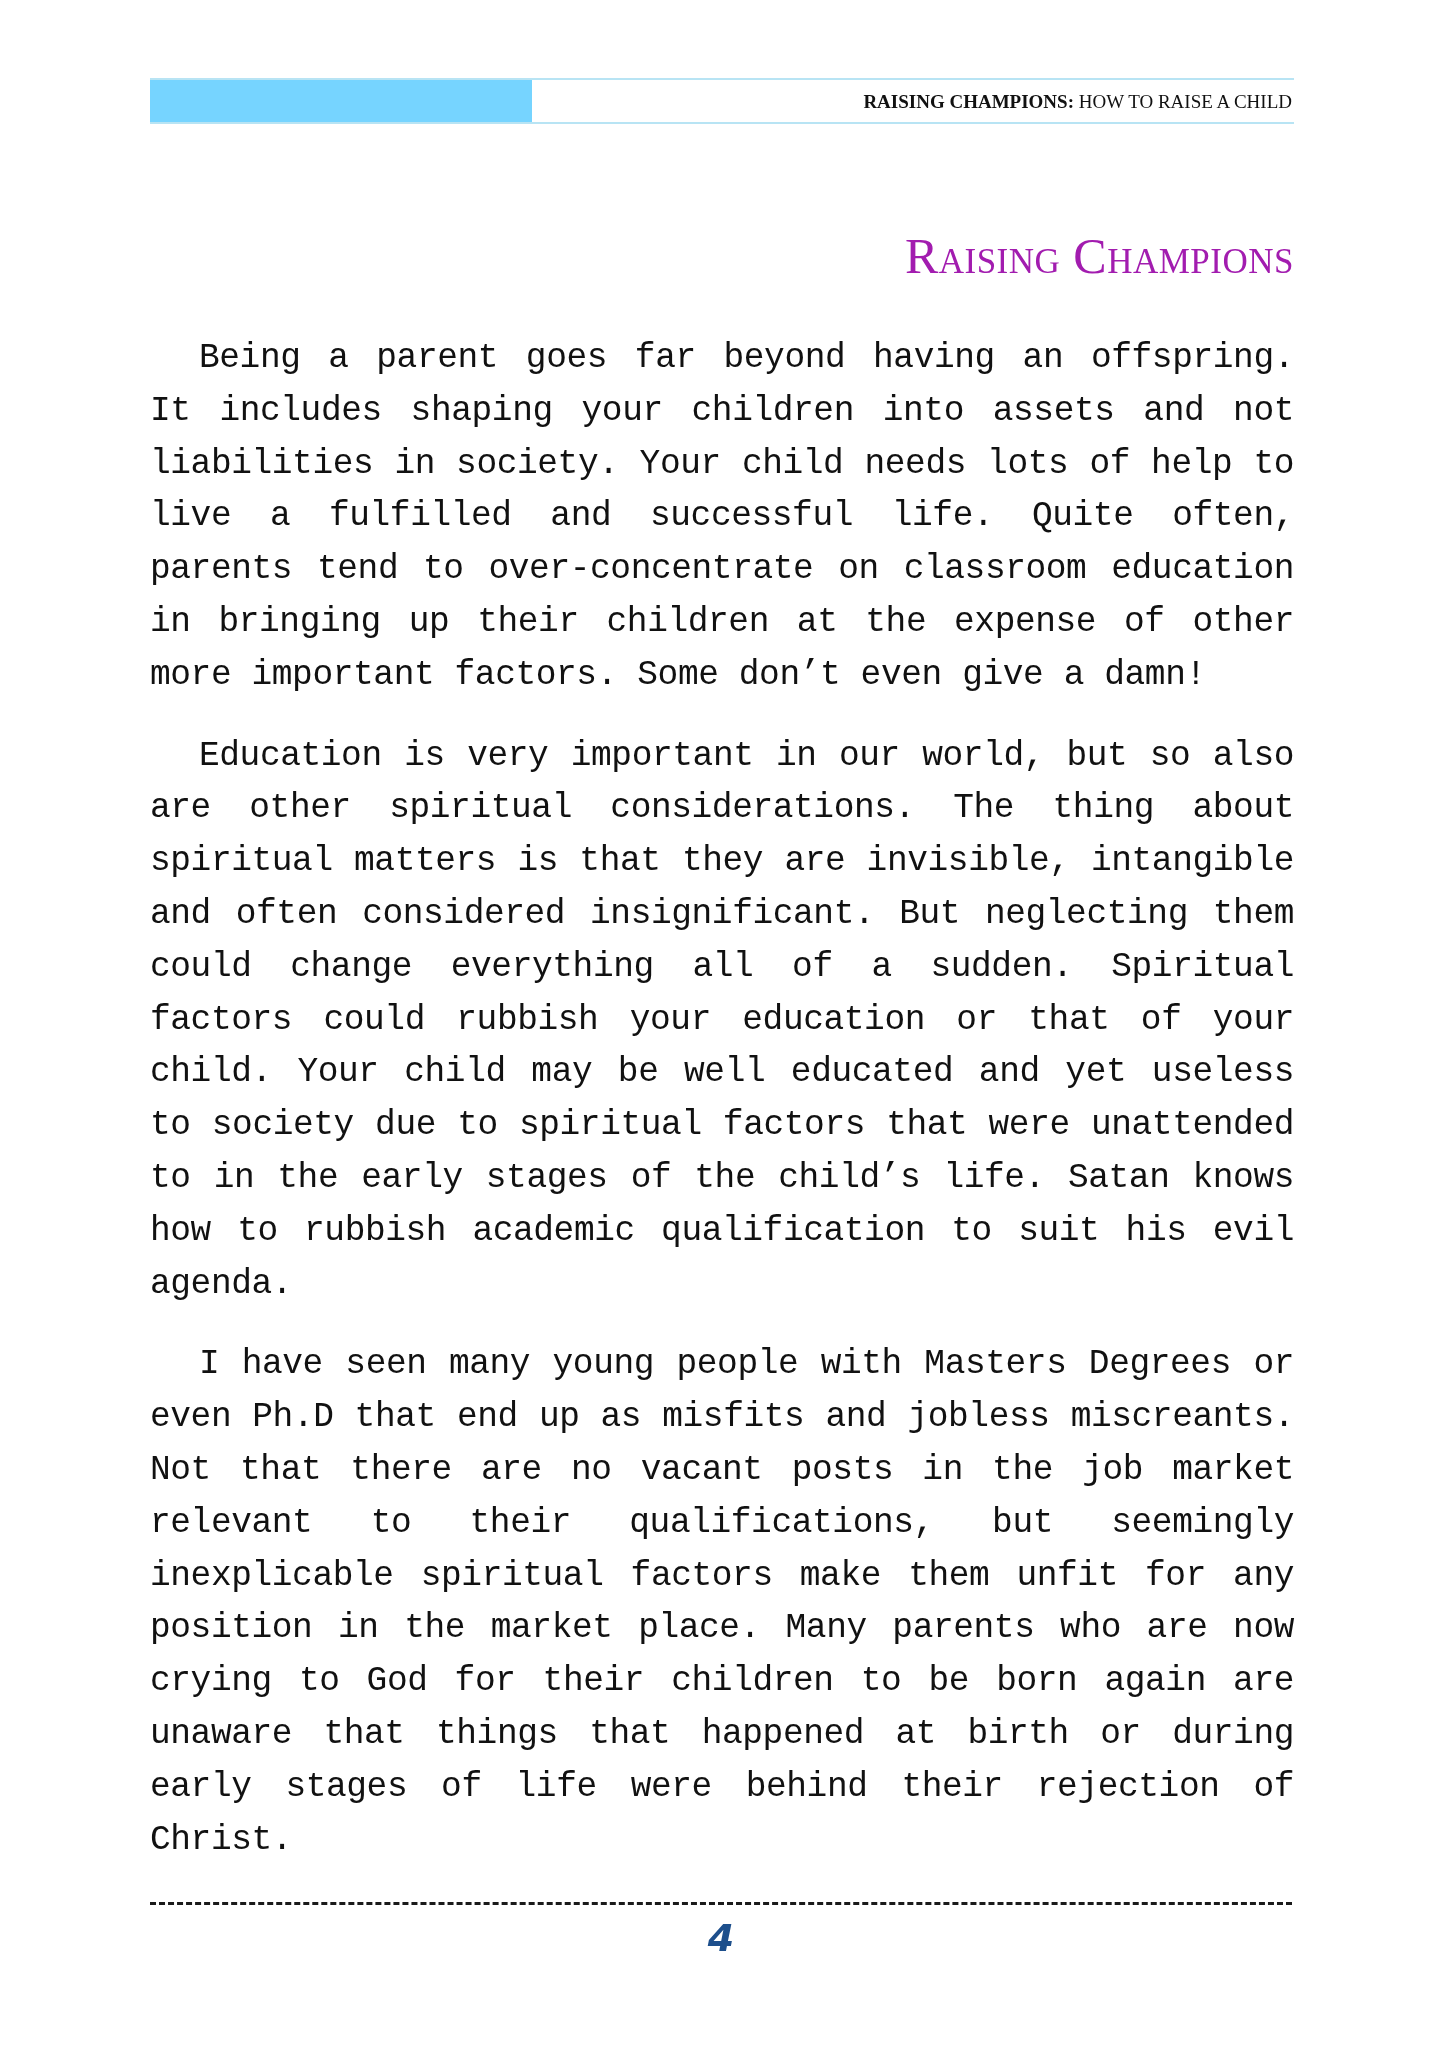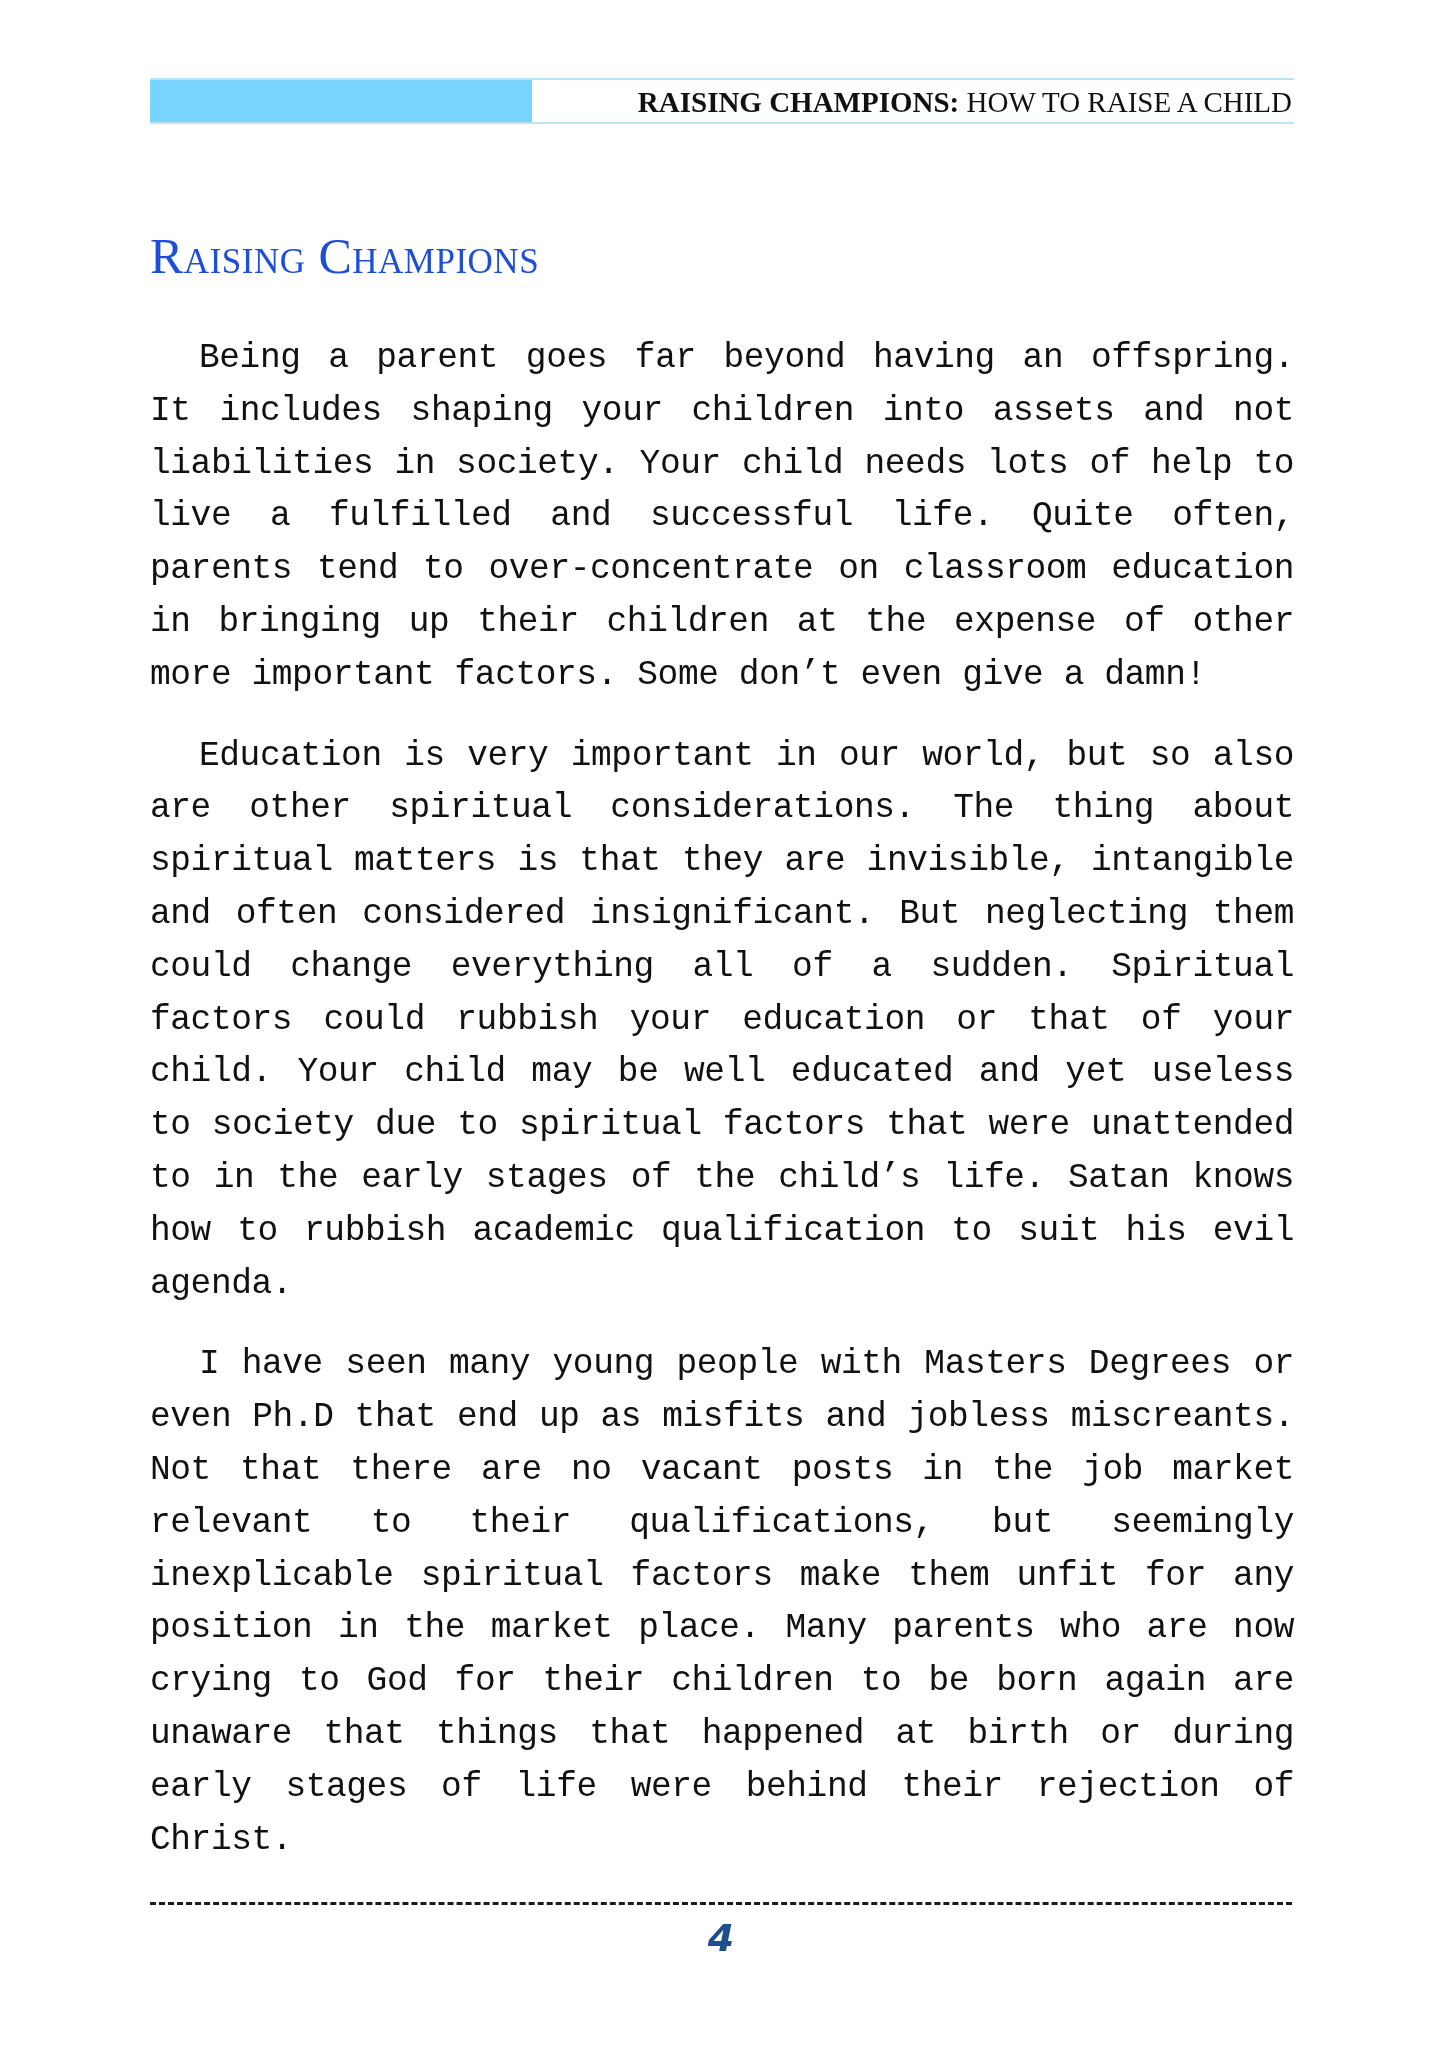--- a/index.html
+++ b/index.html
@@ -33,38 +33,38 @@
       height: 42px;
       background: #76d4ff;
     }
     .header-text {
       position: absolute;
       right: 2px;
       top: 0;
       height: 34px;
       line-height: 44px;
       font-family: "Liberation Serif", "DejaVu Serif", serif;
-      font-size: 29px;
+      font-size: 19px;
       white-space: nowrap;
       color: #111;
     }
     .header-text .bold {
       font-weight: bold;
     }
     .chapter-title {
       position: absolute;
       left: 150px;
       top: 226px;
       width: 1144px;
-      text-align: left;
+      text-align: right;
       font-family: "Liberation Serif", "DejaVu Serif", serif;
       font-size: 50px;
       font-variant: small-caps;
       letter-spacing: 0.5px;
-      color: #1d4ed8;
+      color: #a21caf;
       margin: 0;
       font-weight: normal;
       line-height: 60px;
     }
     .body-text {
       position: absolute;
       left: 150px;
       top: 332px;
       width: 1144px;
     }

